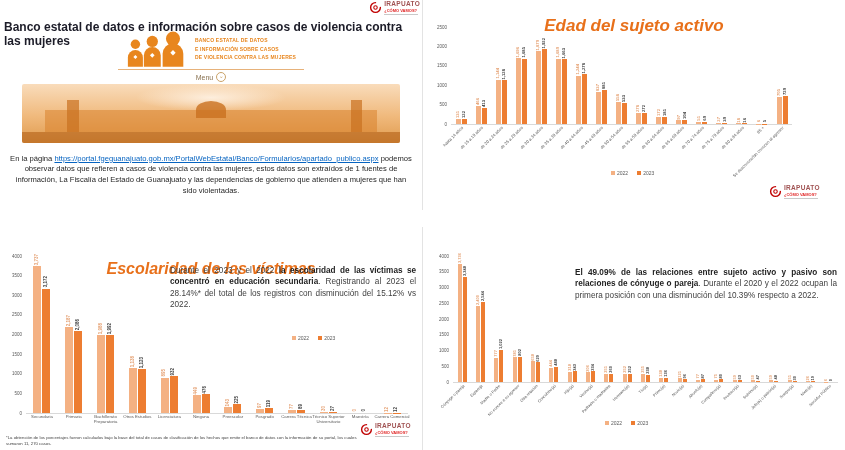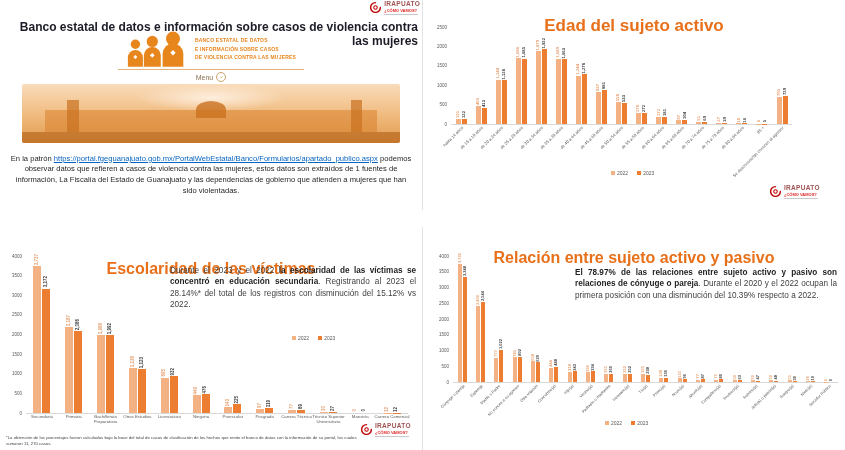--- a/index.html
+++ b/index.html
@@ -18,40 +18,40 @@
   .ilogo{position:absolute;display:flex;align-items:flex-start;gap:2px;}
   .imark{flex:none;}
   .iname{font-size:6.5px;font-weight:700;color:#A05252;letter-spacing:.3px;line-height:1;}
   .itag{font-size:4px;font-weight:700;color:#E02525;line-height:1.3;}
   .iline{height:1px;background:#c9c9c9;margin-top:1px;width:34px;}
   .quad-tl .ilogo{right:2px;top:1px;}
   .quad-tr .ilogo{left:346px;top:185px;}
   .quad-bl .ilogo{left:360px;top:196px;}
 
   
-  .intro-title{position:absolute;top:12px;left:4px;right:4px;text-align:right;font-size:12px;font-weight:700;color:#1c1c28;}
+  .intro-title{position:absolute;top:12px;left:4px;right:4px;text-align:left;font-size:12px;font-weight:700;color:#1c1c28;}
   .banner{position:absolute;top:31px;left:0;right:0;display:flex;justify-content:center;align-items:center;gap:7px;}
   .banner-text{font-size:5px;font-weight:700;color:#E8861E;line-height:1.7;letter-spacing:.2px;}
   .banner-rule{position:absolute;top:69px;left:118px;width:186px;height:1px;background:#e7b27a;}
   .menu{position:absolute;left:0;right:0;top:72px;display:flex;justify-content:center;align-items:center;gap:3px;font-size:7px;color:#8a7352;}
   .menu-chevron{width:8px;height:8px;border:1px solid #caa36a;border-radius:50%;font-size:6px;line-height:7px;text-align:center;color:#caa36a;}
   .photo{position:absolute;left:22px;top:84px;width:378px;height:59px;border-radius:2px;overflow:hidden;
          background:linear-gradient(180deg,#f9dcbb,#f0b97c 55%,#e09b4e);}
   .ph-sky{position:absolute;left:30%;top:0;width:40%;height:45%;background:radial-gradient(ellipse at center,#fdeedd,rgba(253,238,221,0) 70%);}
   .ph-bldg{position:absolute;left:6%;bottom:18%;width:88%;height:38%;background:#d9822c;opacity:.55;}
   .ph-dome{position:absolute;left:46%;bottom:42%;width:8%;height:30%;background:#c9701f;border-radius:50% 50% 0 0;opacity:.8;}
   .ph-twr{position:absolute;bottom:18%;width:3%;height:55%;background:#c9701f;opacity:.7;}
   .t1{left:12%;}.t2{right:10%;}
   .ph-base{position:absolute;left:0;bottom:0;width:100%;height:18%;background:#b35f16;opacity:.6;}
   .para{position:absolute;top:146px;left:8px;right:8px;font-size:7.6px;line-height:1.42;text-align:center;color:#262626;}
   .para a{color:#0563C1;text-decoration:underline;cursor:pointer;}
   .para2{position:absolute;top:190px;left:8px;right:8px;font-size:7.6px;text-align:center;color:#262626;}
 
   
-  .chart-title{position:absolute;left:0;right:0;text-align:center;font-weight:600;color:#E8701A;}
+  .chart-title{position:absolute;left:0;right:0;text-align:center;font-weight:600;color:#E8701A;font-style:italic;}
   .quad-tr .chart-title{top:2px;font-size:17px;}
   .quad-bl .chart-title{top:20px;font-size:16px;}
   .quad-br .chart-title{top:9px;font-size:16px;}
   .chart{position:absolute;display:flex;align-items:flex-end;}
   .yticks{position:relative;width:22px;height:100%;flex:none;}
   .ytick{position:absolute;right:4px;font-size:4.5px;color:#595959;line-height:1;}
   .plot{position:relative;border-bottom:1px solid #d9d9d9;display:flex;align-items:flex-end;}
   .grp{flex:1;position:relative;display:flex;justify-content:center;align-items:flex-end;gap:1px;height:100%;}
   .bw{display:flex;flex-direction:column;align-items:center;justify-content:flex-end;}
   .vlab{writing-mode:vertical-rl;transform:rotate(180deg);line-height:1;margin-bottom:1px;font-weight:600;}
@@ -131,21 +131,21 @@
     <div class="photo">
       <div class="ph-sky"></div>
       <div class="ph-bldg"></div>
       <div class="ph-dome"></div>
       <div class="ph-twr t1"></div>
       <div class="ph-twr t2"></div>
       <div class="ph-base"></div>
     </div>
 
     <p class="para">
-      <span>En la patrón</span>
+      <span>En la página</span>
       <a href="#">https://portal.fgeguanajuato.gob.mx/PortalWebEstatal/Banco/Formularios/apartado_publico.aspx</a>
       <span>podemos observar datos que refieren a casos de violencia contra las mujeres, estos datos son extraídos de 1 fuentes de información, La Fiscalía del Estado de Guanajuato y las dependencias de gobierno que atienden a mujeres que han sido violentadas.</span>
     </p>
   </section>
 
   <section class="quad quad-tr">
     <h2 class="chart-title">Edad del sujeto activo</h2>
     <div class="chart c0">
       <div class="yticks">
           <div class="ytick" style="bottom: -2px;">0</div>
@@ -537,21 +537,20 @@
       </svg>
       <div>
         <div class="iname">IRAPUATO</div>
         <div class="itag">¿CÓMO VAMOS?</div>
         <div class="iline"></div>
       </div>
     </div>
   </section>
 
   <section class="quad quad-br">
-    <h2 class="chart-title">Relación entre sujeto activo y pasivo</h2>
     <div class="chart c2">
       <div class="yticks">
           <div class="ytick" style="bottom: -2px;">0</div>
           <div class="ytick" style="bottom: 13.75px;">500</div>
           <div class="ytick" style="bottom: 29.5px;">1000</div>
           <div class="ytick" style="bottom: 45.25px;">1500</div>
           <div class="ytick" style="bottom: 61px;">2000</div>
           <div class="ytick" style="bottom: 76.75px;">2500</div>
           <div class="ytick" style="bottom: 92.5px;">3000</div>
           <div class="ytick" style="bottom: 108.25px;">3500</div>
@@ -784,21 +783,21 @@
               <div class="bar" style="background: rgb(244, 177, 131); height: 0.189px;"></div>
             </div>
             <div class="bw">
               <div class="vlab" style="color: rgb(64, 64, 64);">0</div>
               <div class="bar" style="background: rgb(237, 125, 49); height: 0px;"></div>
             </div>
             <div class="xl">Servidor Público</div>
           </div>
         </div>
     </div>
-    <div class="annotation"><span class="b">El 78.97% de las relaciones entre sujeto activo y pasivo son relaciones de cónyuge o pareja</span><span>. Durante el 2020 y el 2022 ocupan la primera posición con una disminución  del 10.39% respecto a 2022.</span></div>
+    <div class="annotation"><span class="b">El 49.09% de las relaciones entre sujeto activo y pasivo son relaciones de cónyuge o pareja</span><span>. Durante el 2020 y el 2022 ocupan la primera posición con una disminución  del 10.39% respecto a 2022.</span></div>
     <div class="legend">
         <span class="litem">
           <span class="sw" style="background: rgb(244, 177, 131);"></span>
           <span>2022</span>
         </span>
         <span class="litem">
           <span class="sw" style="background: rgb(237, 125, 49);"></span>
           <span>2023</span>
         </span>
       </div>

